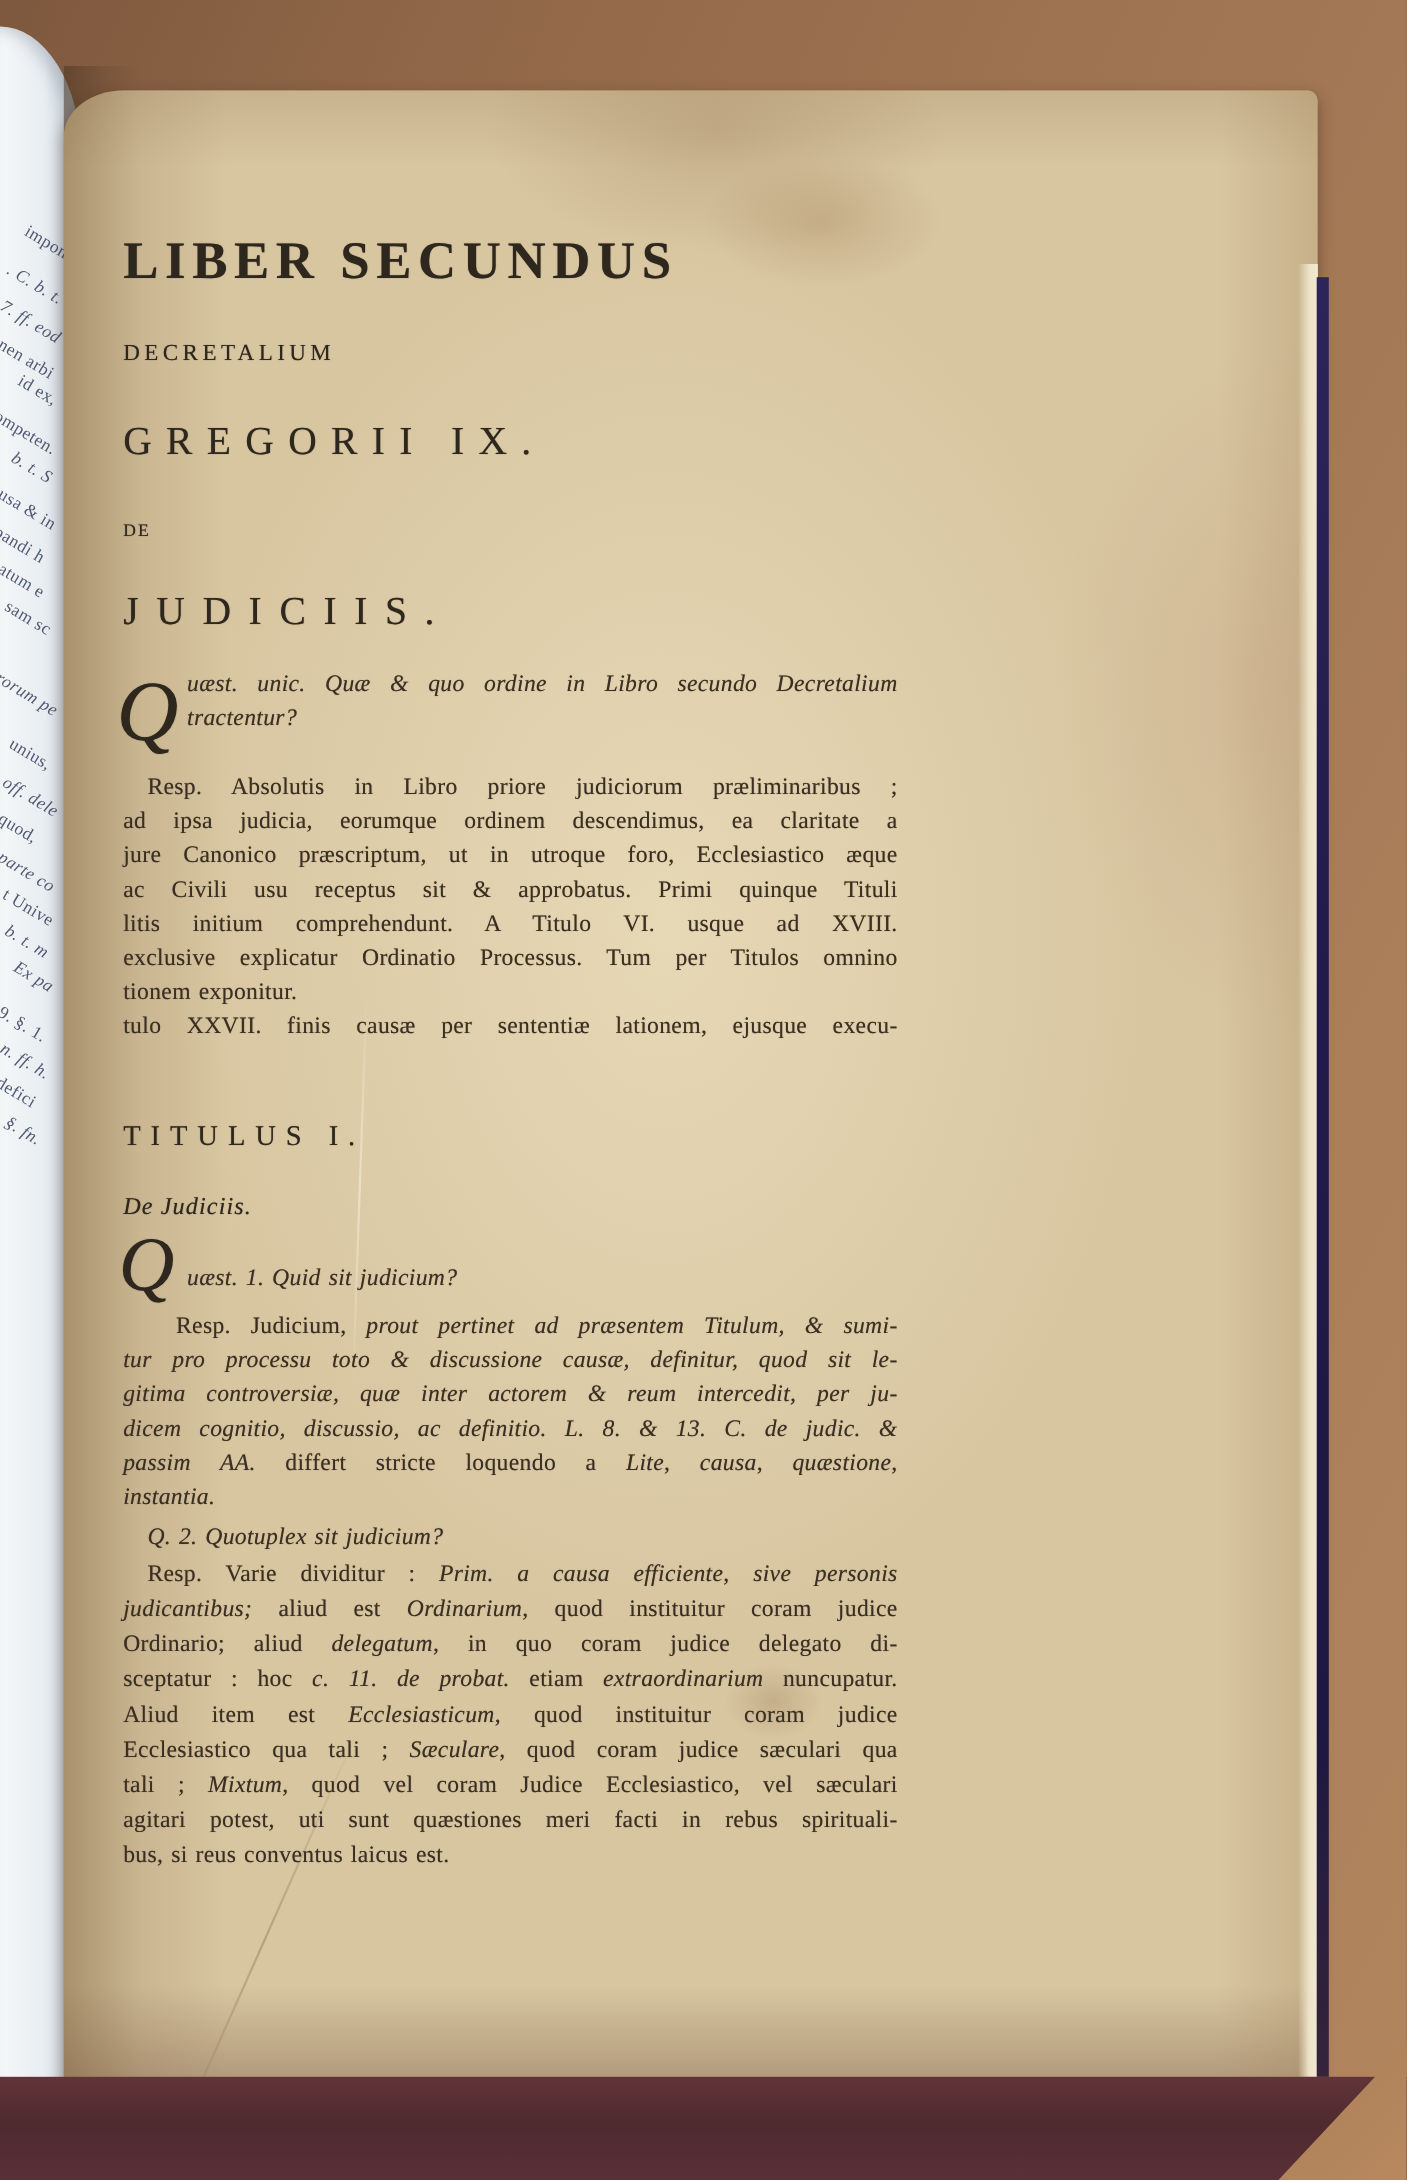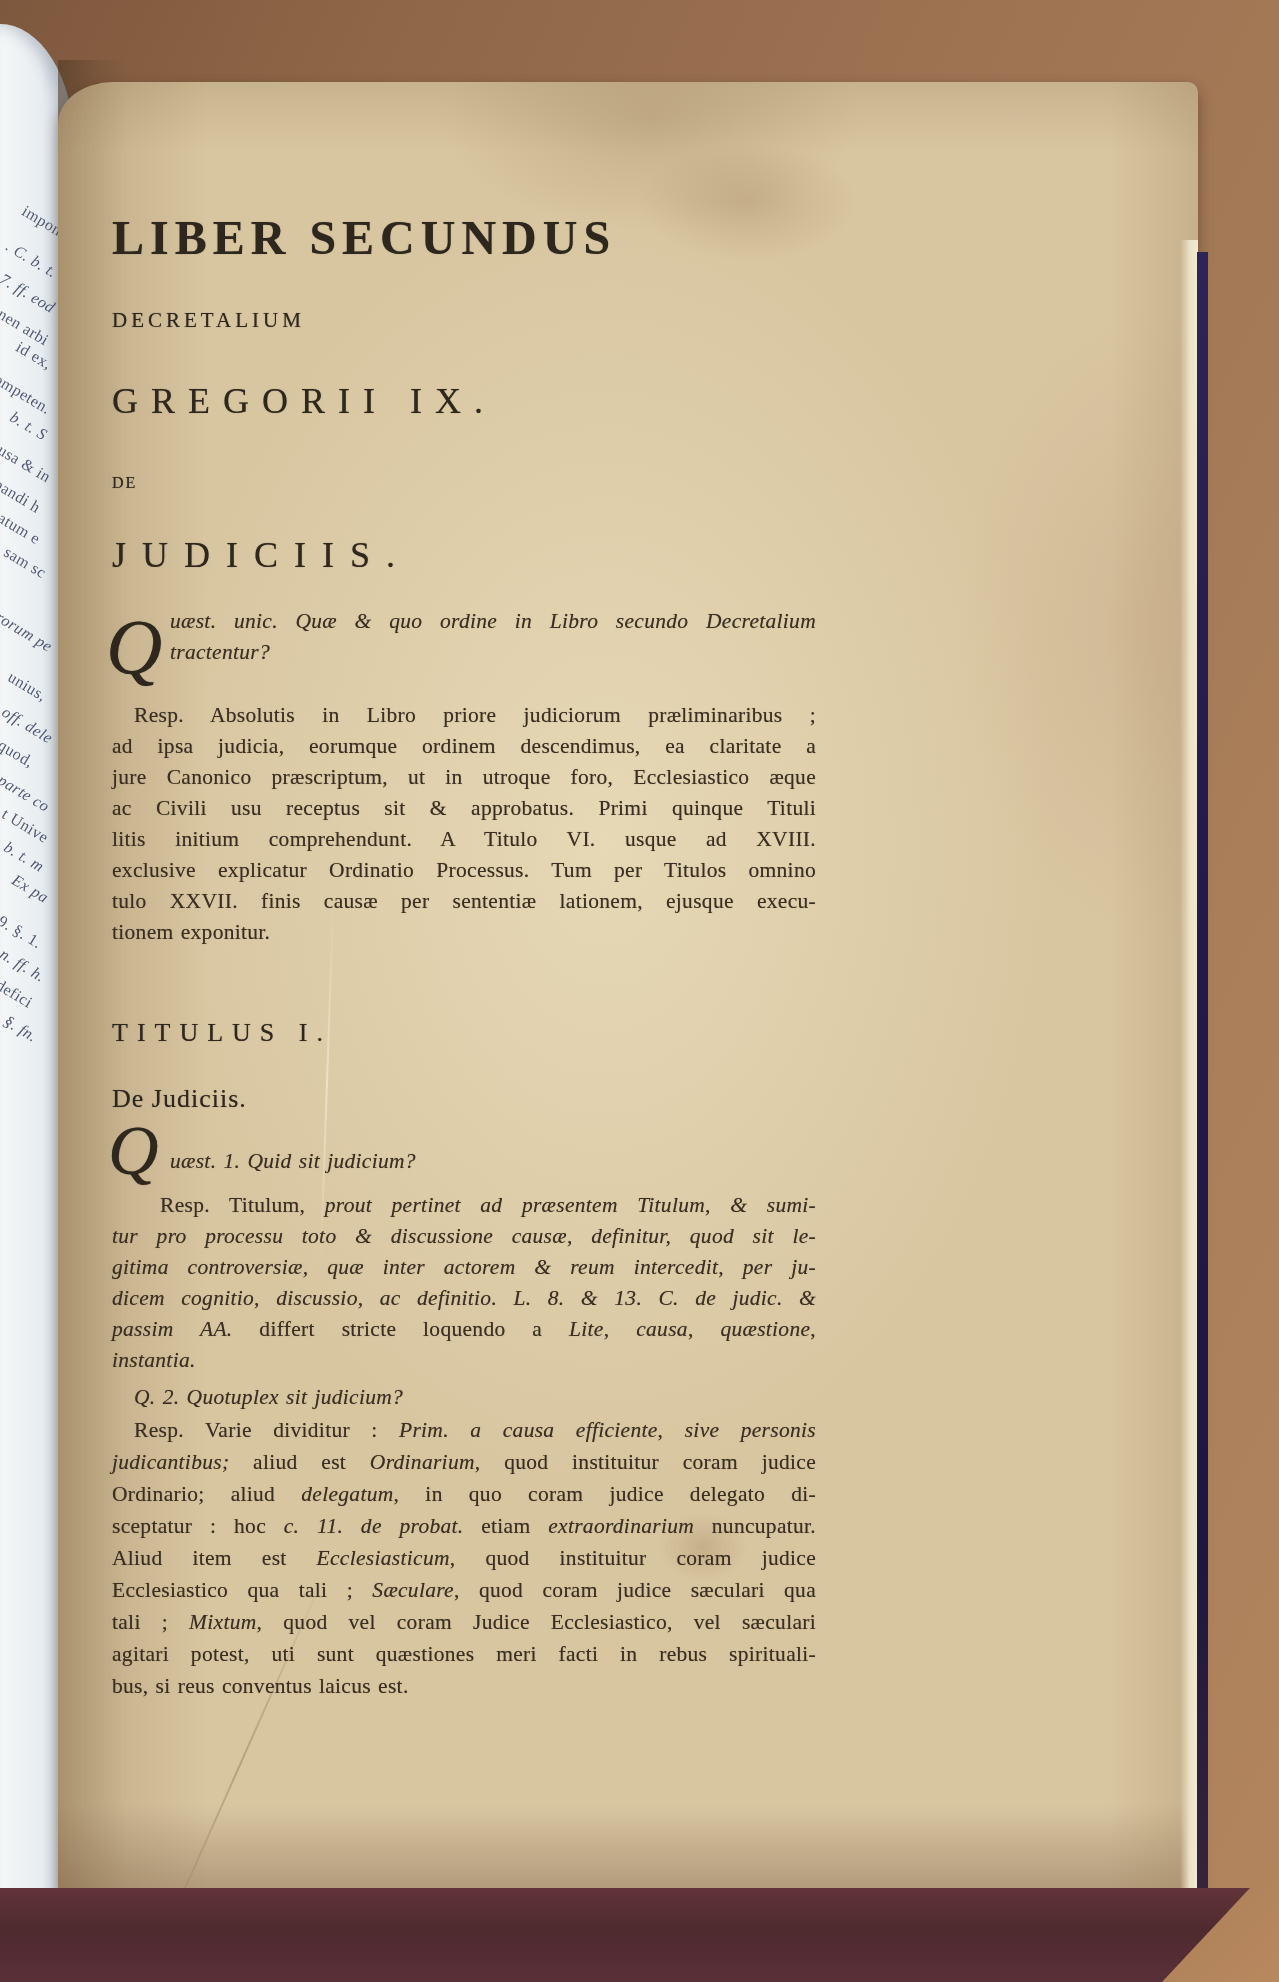--- a/index.html
+++ b/index.html
@@ -50,21 +50,21 @@
   
   .text-layer{position:absolute;left:112px;top:0;width:704px;color:#3a2f22;}
   .text-layer > div{position:absolute;width:100%;}
   .ctr{text-align:left;color:#2e271d;text-shadow:0 0 1px rgba(46,39,29,.55);}
   .h-main{font-size:48px;font-weight:bold;letter-spacing:6px;}
   .h-sub{font-size:21px;letter-spacing:4px;}
   .h-greg{font-size:36px;letter-spacing:13px;}
   .h-de{font-size:16px;letter-spacing:2px;}
   .h-jud{font-size:36px;letter-spacing:16px;}
   .h-tit{font-size:26px;letter-spacing:9px;}
-  .h-dejud{font-size:26px;letter-spacing:1px;}
+  .h-dejud{font-size:22px;font-style:italic;letter-spacing:1px;}
   .para{font-size:21.5px;line-height:31px;letter-spacing:.3px;word-spacing:1.5px;
     text-shadow:0 0 .8px rgba(58,47,34,.5);}
   .para.lh32{line-height:32px;}
   .tl{text-align:justify;text-align-last:justify;}
   .tl.last{text-align-last:left;}
   .it{font-style:italic;}
   .dropcap{position:absolute;font-style:italic;color:#2e271d;line-height:1;
     text-shadow:0 0 1px rgba(46,39,29,.6);}
   .dc1{left:-6px;top:608px;font-size:78px;}
   .dc2{left:-4px;top:1116px;font-size:70px;}
@@ -127,33 +127,33 @@
         <div class="tl"><span class="it">uæst. unic. Quæ &amp; quo ordine in Libro secundo Decretalium</span></div>
         <div class="tl last"><span class="it">tractentur?</span></div>
       </div>
     <div class="para" style="top:700px">
         <div class="tl" style="padding-left: 22px;"><span class="rm">Resp. Absolutis in Libro priore judiciorum præliminaribus ;</span></div>
         <div class="tl"><span class="rm">ad ipsa judicia, eorumque ordinem descendimus, ea claritate a</span></div>
         <div class="tl"><span class="rm">jure Canonico præscriptum, ut in utroque foro, Ecclesiastico æque</span></div>
         <div class="tl"><span class="rm">ac Civili usu receptus sit &amp; approbatus. Primi quinque Tituli</span></div>
         <div class="tl"><span class="rm">litis initium comprehendunt. A Titulo VI. usque ad XVIII.</span></div>
         <div class="tl"><span class="rm">exclusive explicatur Ordinatio Processus. Tum per Titulos omnino</span></div>
+        <div class="tl last"><span class="rm">tionem exponitur.</span></div>
         <div class="tl"><span class="rm">tulo XXVII. finis causæ per sententiæ lationem, ejusque execu-</span></div>
-        <div class="tl last"><span class="rm">tionem exponitur.</span></div>
       </div>
 
     <div class="ctr h-tit" style="top:1018px">TITULUS I.</div>
     <div class="ctr h-dejud" style="top:1084px">De Judiciis.</div>
 
     <span class="dropcap dc2">Q</span>
     <div class="para" style="top:1146px;padding-left:58px;width:646px">
         <div class="tl last"><span class="it">uæst. 1. Quid sit judicium?</span></div>
       </div>
     <div class="para" style="top:1190px">
-        <div class="tl" style="padding-left: 48px;"><span class="rm">Resp. Titulum, </span><span class="it">prout pertinet ad præsentem Titulum, &amp; sumi-</span></div>
+        <div class="tl" style="padding-left: 48px;"><span class="rm">Resp. Judicium, </span><span class="it">prout pertinet ad præsentem Titulum, &amp; sumi-</span></div>
         <div class="tl"><span class="it">tur pro processu toto &amp; discussione causæ, definitur, quod sit le-</span></div>
         <div class="tl"><span class="it">gitima controversiæ, quæ inter actorem &amp; reum intercedit, per ju-</span></div>
         <div class="tl"><span class="it">dicem cognitio, discussio, ac definitio. L. 8. &amp; 13. C. de judic. &amp;</span></div>
         <div class="tl"><span class="it">passim AA.</span><span class="rm"> differt stricte loquendo a </span><span class="it">Lite</span><span class="rm">, </span><span class="it">causa</span><span class="rm">, </span><span class="it">quæstione</span><span class="rm">,</span></div>
         <div class="tl last"><span class="it">instantia.</span></div>
       </div>
 
     <div class="para" style="top:1382px">
         <div class="tl last" style="padding-left: 22px;"><span class="it">Q. 2. Quotuplex sit judicium?</span></div>
       </div>

